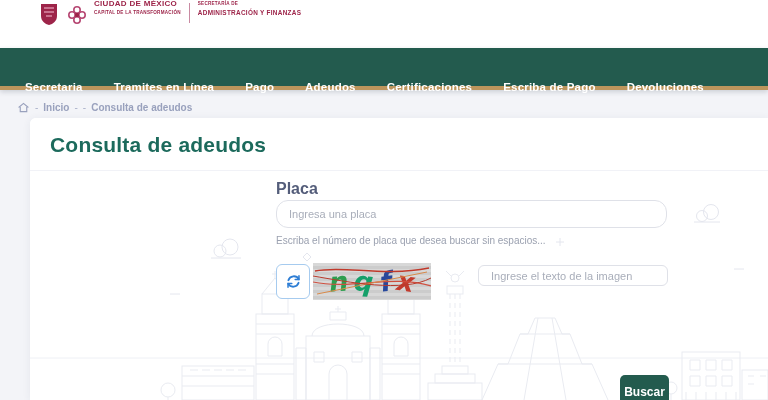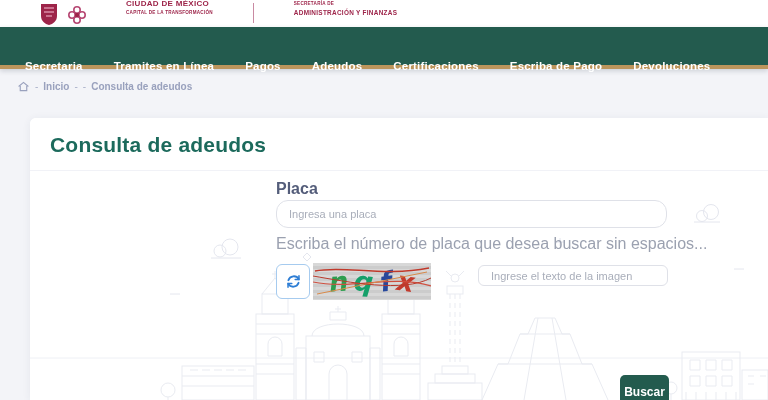--- a/index.html
+++ b/index.html
@@ -1,20 +1,20 @@
 <!DOCTYPE html>
 <html><head>
 <meta charset="utf-8">
 <style>
   * { margin:0; padding:0; box-sizing:border-box; }
   html,body { width:768px; height:400px; overflow:hidden; background:#f3f4f8;
               font-family:"Liberation Sans", sans-serif; }
 
   
-  .topbar { height:27px; background:#ffffff; display:flex; align-items:flex-start; padding:2px 0 0 38px;gap:32px; }
+  .topbar { height:48px; background:#ffffff; display:flex; align-items:flex-start; padding:2px 0 0 38px; }
   .logo-wrap { display:flex; align-items:center; gap:6px; margin-top:0; }
   .logo { width:22px; height:24px; }
   .brand-block { display:flex; flex-direction:column; margin-left:6px; color:#9d2449; }
   .brand-line1 { font-size:8px; font-weight:bold; letter-spacing:.3px; margin-top:-3px; }
   .brand-line2 { font-size:4.6px; font-weight:bold; letter-spacing:.25px; margin-top:2px; }
   .vdivider { width:1px; height:20px; background:#c98aa2; margin:0 8px; }
   .dept-block { display:flex; flex-direction:column; color:#9d2449; }
   .dept-line1 { font-size:4.6px; font-weight:bold; letter-spacing:.25px; margin-top:-1px; }
   .dept-line2 { font-size:6.4px; font-weight:bold; letter-spacing:.3px; margin-top:3px; }
 
@@ -41,21 +41,21 @@
   .skyline { position:absolute; left:0; top:0; width:738px; height:282px; z-index:0; pointer-events:none; }
 
   
   .form-layer { position:absolute; inset:0; z-index:1; }
   .field-label { position:absolute; left:246px; top:62px; font-size:16px; color:#545d7a; font-weight:bold; }
   .placa-input { position:absolute; left:246px; top:82px; width:391px; height:28px;
                  border:1px solid #dfe1e8; border-radius:12px; padding:0 12px;
                  font-size:11px; color:#444; background:#fff; outline:none;
                  font-family:"Liberation Sans", sans-serif; }
   .placa-input::placeholder, .captcha-input::placeholder { color:#a9aeba; }
-  .help-text { position:absolute; left:246px; top:117px; font-size:16px; color:#9ba1b0; }
+  .help-text { position:absolute; left:246px; top:117px; font-size:10px; color:#9ba1b0; }
 
   .refresh-btn { position:absolute; left:246px; top:146px; width:34px; height:35px;
                  background:#fff; border:1px solid #a6cbef; border-radius:6px;
                  display:flex; align-items:center; justify-content:center; cursor:pointer; }
   .captcha-box { position:absolute; left:283px; top:145px; width:118px; height:37px;
                  background:repeating-linear-gradient(180deg,#d8d8d8 0 3px,#cccccc 3px 6px);
                  display:flex; align-items:center; justify-content:center; gap:6px; overflow:hidden; }
   .captcha-letter { font-size:27px; font-weight:bold; font-style:italic; line-height:1;
                     font-family:"DejaVu Sans", sans-serif; display:inline-block; }
   .captcha-noise { position:absolute; left:0; top:0; }
@@ -95,21 +95,21 @@
   <div class="vdivider" style="margin-top:1px;"></div>
   <div class="dept-block">
     <span class="dept-line1">SECRETARÍA DE</span>
     <span class="dept-line2">ADMINISTRACIÓN Y FINANZAS</span>
   </div>
 </div>
 
 <nav class="nav">
   <span class="nav-item">Secretaria</span>
   <span class="nav-item">Tramites en Línea</span>
-  <span class="nav-item">Pagos</span>
+  <span class="nav-item">Pago</span>
   <span class="nav-item">Adeudos</span>
   <span class="nav-item">Certificaciones</span>
   <span class="nav-item">Escriba de Pago</span>
   <span class="nav-item">Devoluciones</span>
 </nav>
 
 <div class="breadcrumb">
   <span class="home-icon">
     <svg width="13" height="13" viewBox="0 0 16 16" fill="none" stroke="#99a1bd" stroke-width="1.4">
       <path d="M2 8 L8 3 L14 8"></path>

